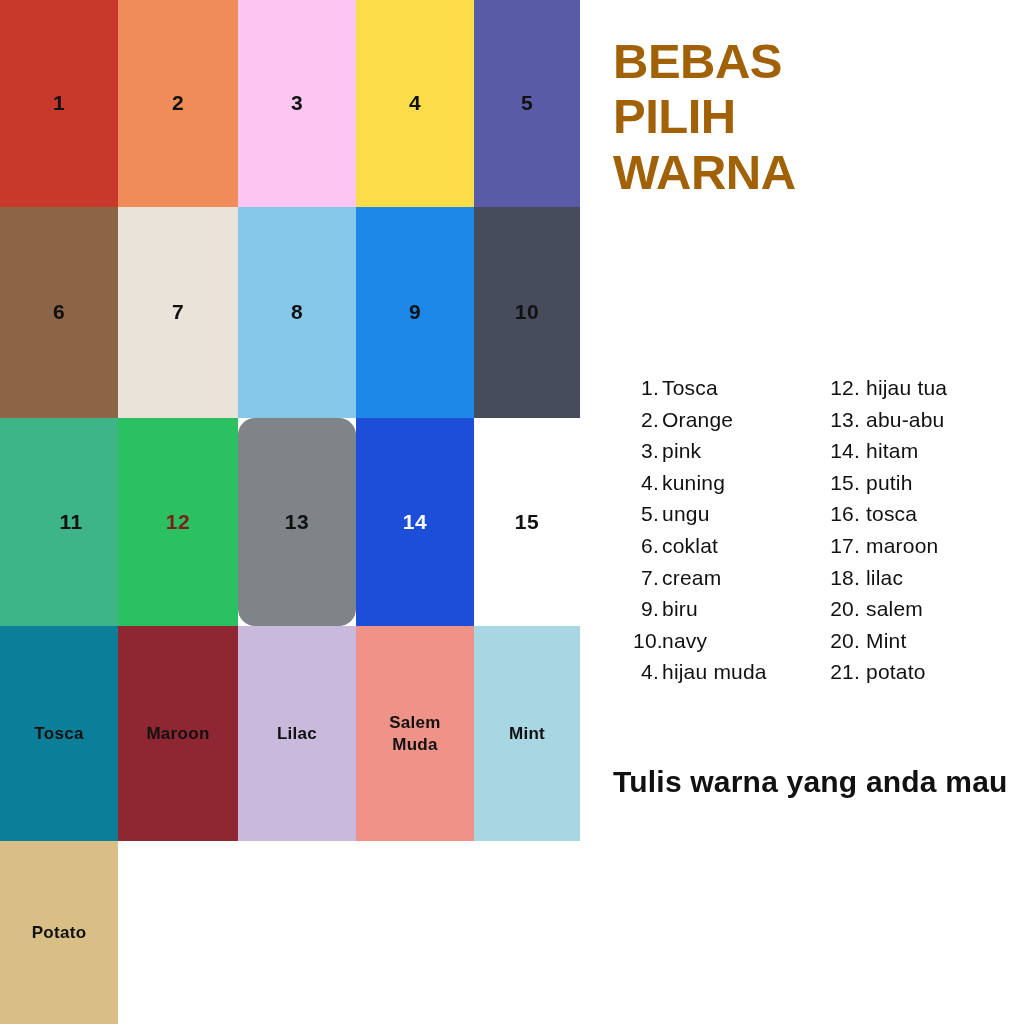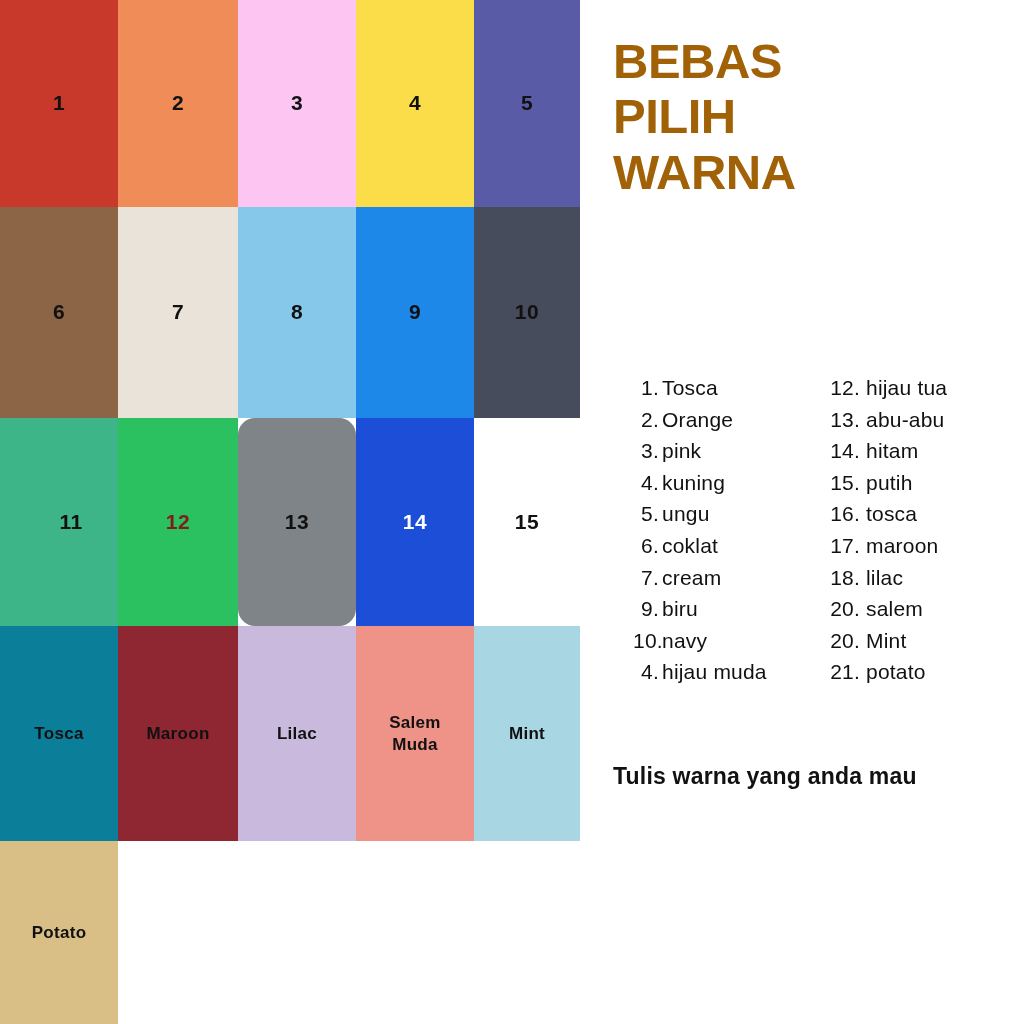--- a/index.html
+++ b/index.html
@@ -103,21 +103,21 @@
   .legend-item.highlight {
     font-weight: normal;
   }
 
   #footnote {
     position: absolute;
     left: 8px;
     top: 760px;
     width: 410px;
     font-weight: bold;
-    font-size: 23px;
+    font-size: 30px;
     line-height: 1.45;
     color: #111111;
     letter-spacing: 0.2px;
   }
   #footnote .line2 { padding-left: 12px; }
 </style>
 </head>
 <body>
 
 <div id="page">

